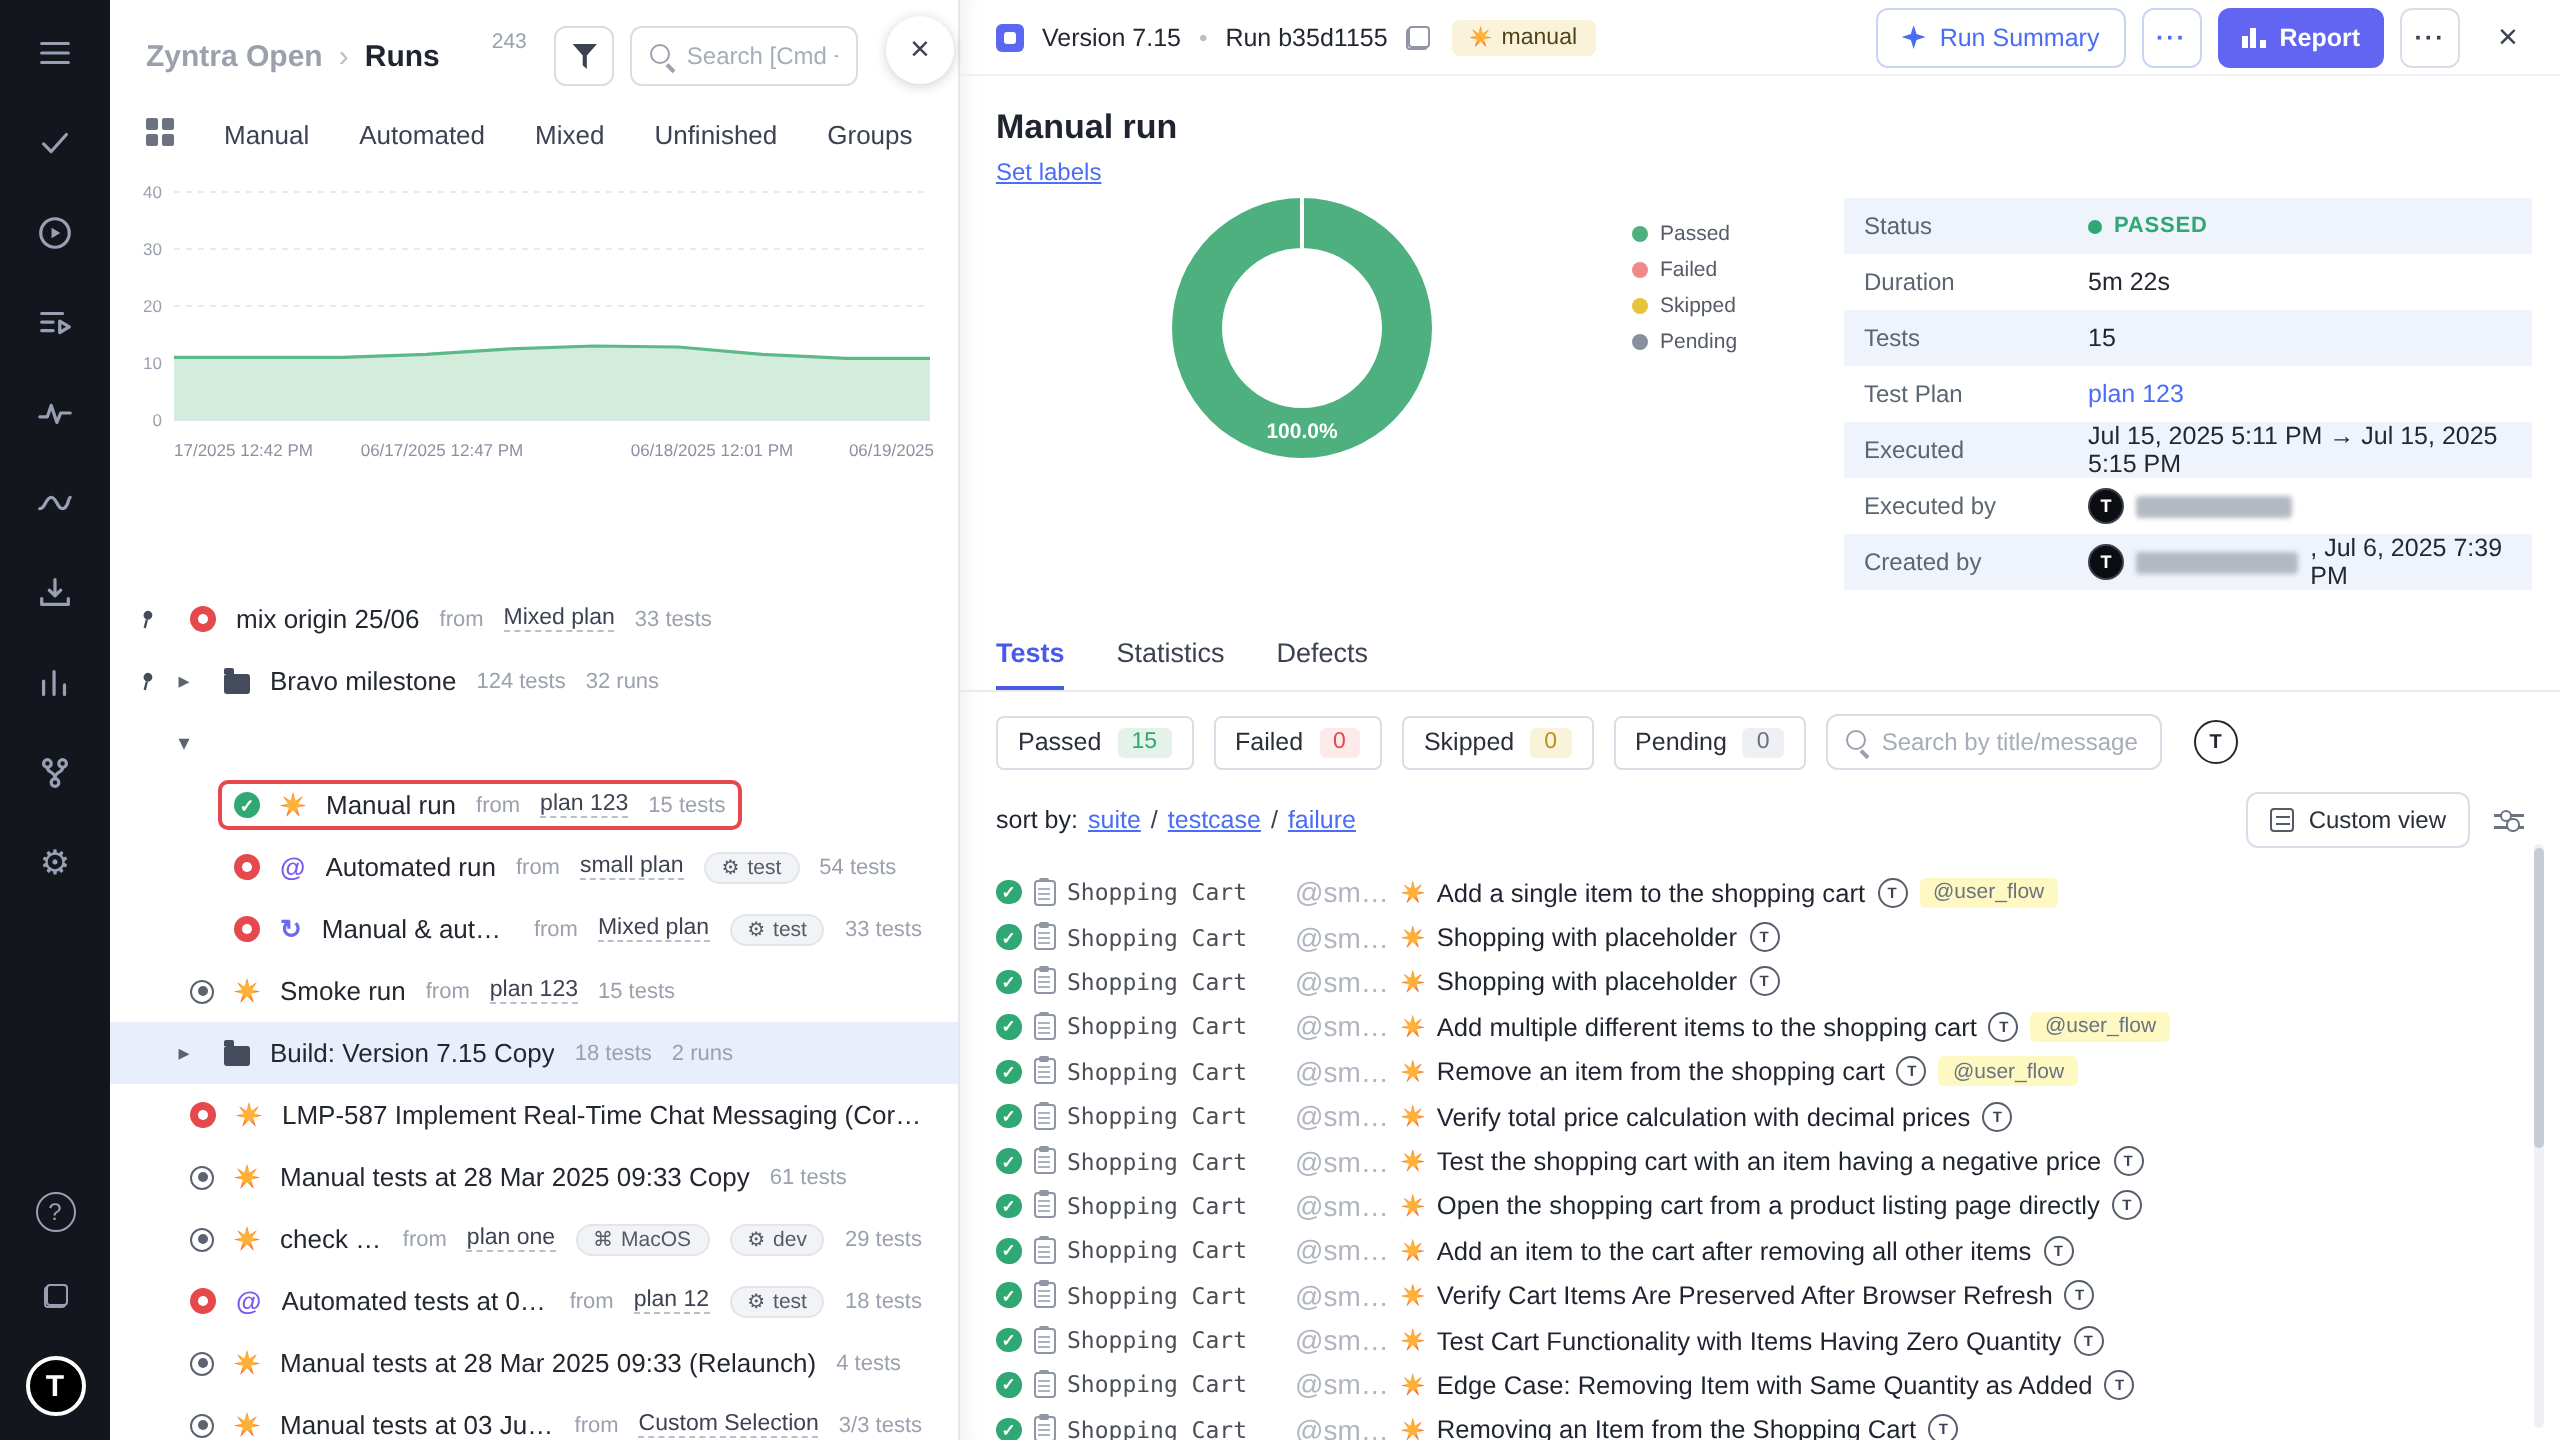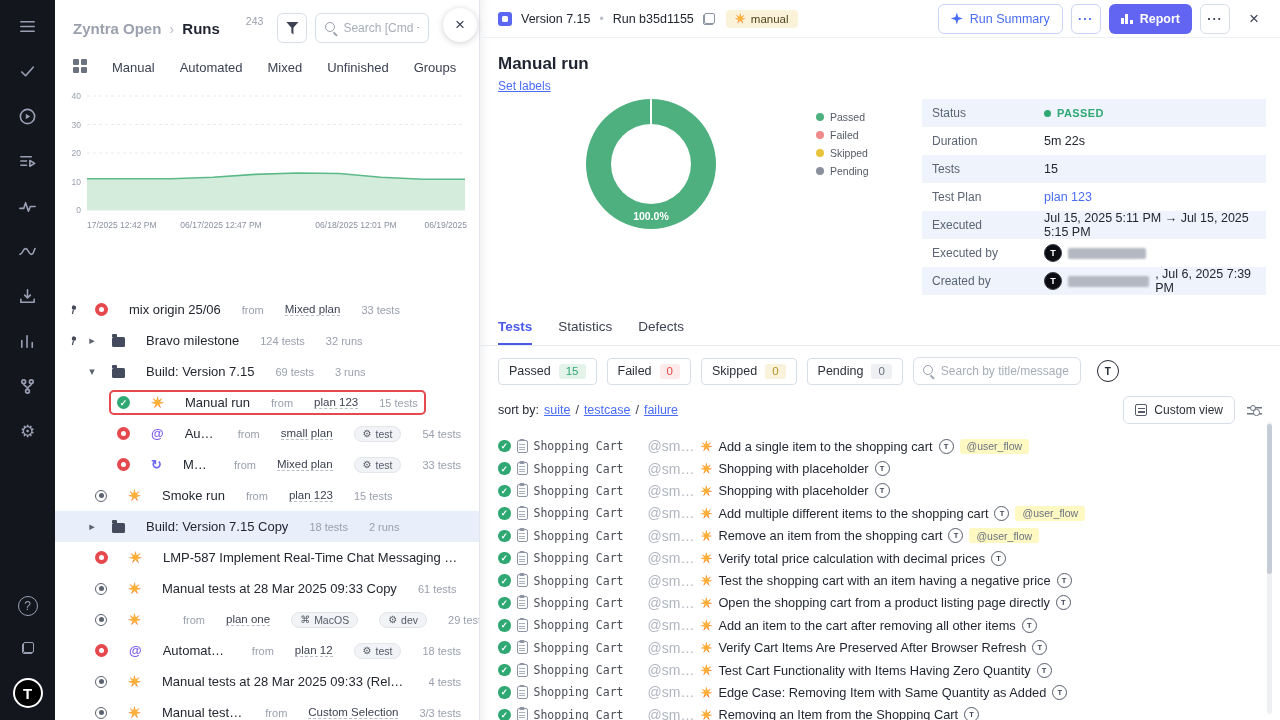--- a/index.html
+++ b/index.html
@@ -45,21 +45,21 @@
   .chart-wrap { padding:4px 8px 0 6px; }
   .chart-wrap svg { display:block; width:410px; height:148px; }
   
   .tree { margin-top:56px; overflow:hidden; }
   .run-row { height:31px; display:flex; align-items:center; gap:7px; padding:0 10px 0 12px; font-size:13px; white-space:nowrap; }
   .run-row[data-hl="1"] { background:#e9eefb; }
   .pin-slot { width:13px; flex:none; display:flex; justify-content:center; }
   .pin-slot svg { width:11px; height:11px; color:#454b59; transform:rotate(14deg); }
   .ind { width:15px; flex:none; }
   .chev { width:10px; color:#5c6370; font-size:11px; flex:none; text-align:center; }
-  .row-inner { display:flex; align-items:center; gap:21px; padding:3px 6px; border:2px solid transparent; border-radius:5px; min-width:0; }
+  .row-inner { display:flex; align-items:center; gap:10px; padding:3px 6px; border:2px solid transparent; border-radius:5px; min-width:0; }
   .row-inner[data-sel="1"] { border-color:#e5484d; }
   .i-folder { width:13px; height:10px; background:#434b5c; border-radius:1.5px; position:relative; flex:none; margin-top:2px; }
   .i-folder::before { content:""; position:absolute; top:-2.5px; left:0; width:5px; height:3px; background:#434b5c; border-radius:1px 1px 0 0; }
   .st-fail { width:13px; height:13px; border-radius:50%; background:#e5484d; position:relative; flex:none; }
   .st-fail::after { content:""; position:absolute; inset:4px; background:#fff; border-radius:50%; }
   .st-pass { width:13px; height:13px; border-radius:50%; background:#2fa874; color:#fff; font-size:9px; font-weight:bold; display:flex; align-items:center; justify-content:center; flex:none; }
   .st-neutral { width:12px; height:12px; border-radius:50%; border:1.5px solid #5c6370; position:relative; flex:none; }
   .st-neutral::after { content:""; position:absolute; inset:2.5px; background:#5c6370; border-radius:50%; }
   .boom { width:13px; height:13px; flex:none; background:radial-gradient(circle at 50% 45%, #ffb03a 0 34%, #f4511e 72%); clip-path:polygon(50% 0%, 60% 33%, 88% 16%, 70% 45%, 100% 52%, 66% 61%, 76% 95%, 50% 70%, 24% 95%, 34% 61%, 0% 52%, 30% 45%, 12% 16%, 40% 33%); }
   .boom.s11 { width:11px; height:11px; }
@@ -345,28 +345,20 @@
 
             <span class="run-count">124 tests</span>
             <span class="run-count">32 runs</span>
           </span>
         </div>
 
         <div class="run-row">
           <span class="pin-slot"></span>
 
           <span class="chev">▾</span>
-          <span class="row-inner">
-            <span class="i-folder"></span>
-
-            <span class="run-name">Build: Version 7.15</span>
-
-            <span class="run-count">69 tests</span>
-            <span class="run-count">3 runs</span>
-          </span>
         </div>
 
         <div class="run-row">
           <span class="pin-slot"></span>
           <span class="ind"></span>
 
           <span class="row-inner" data-sel="1">
 
             <span class="st-pass">✓</span>
 

